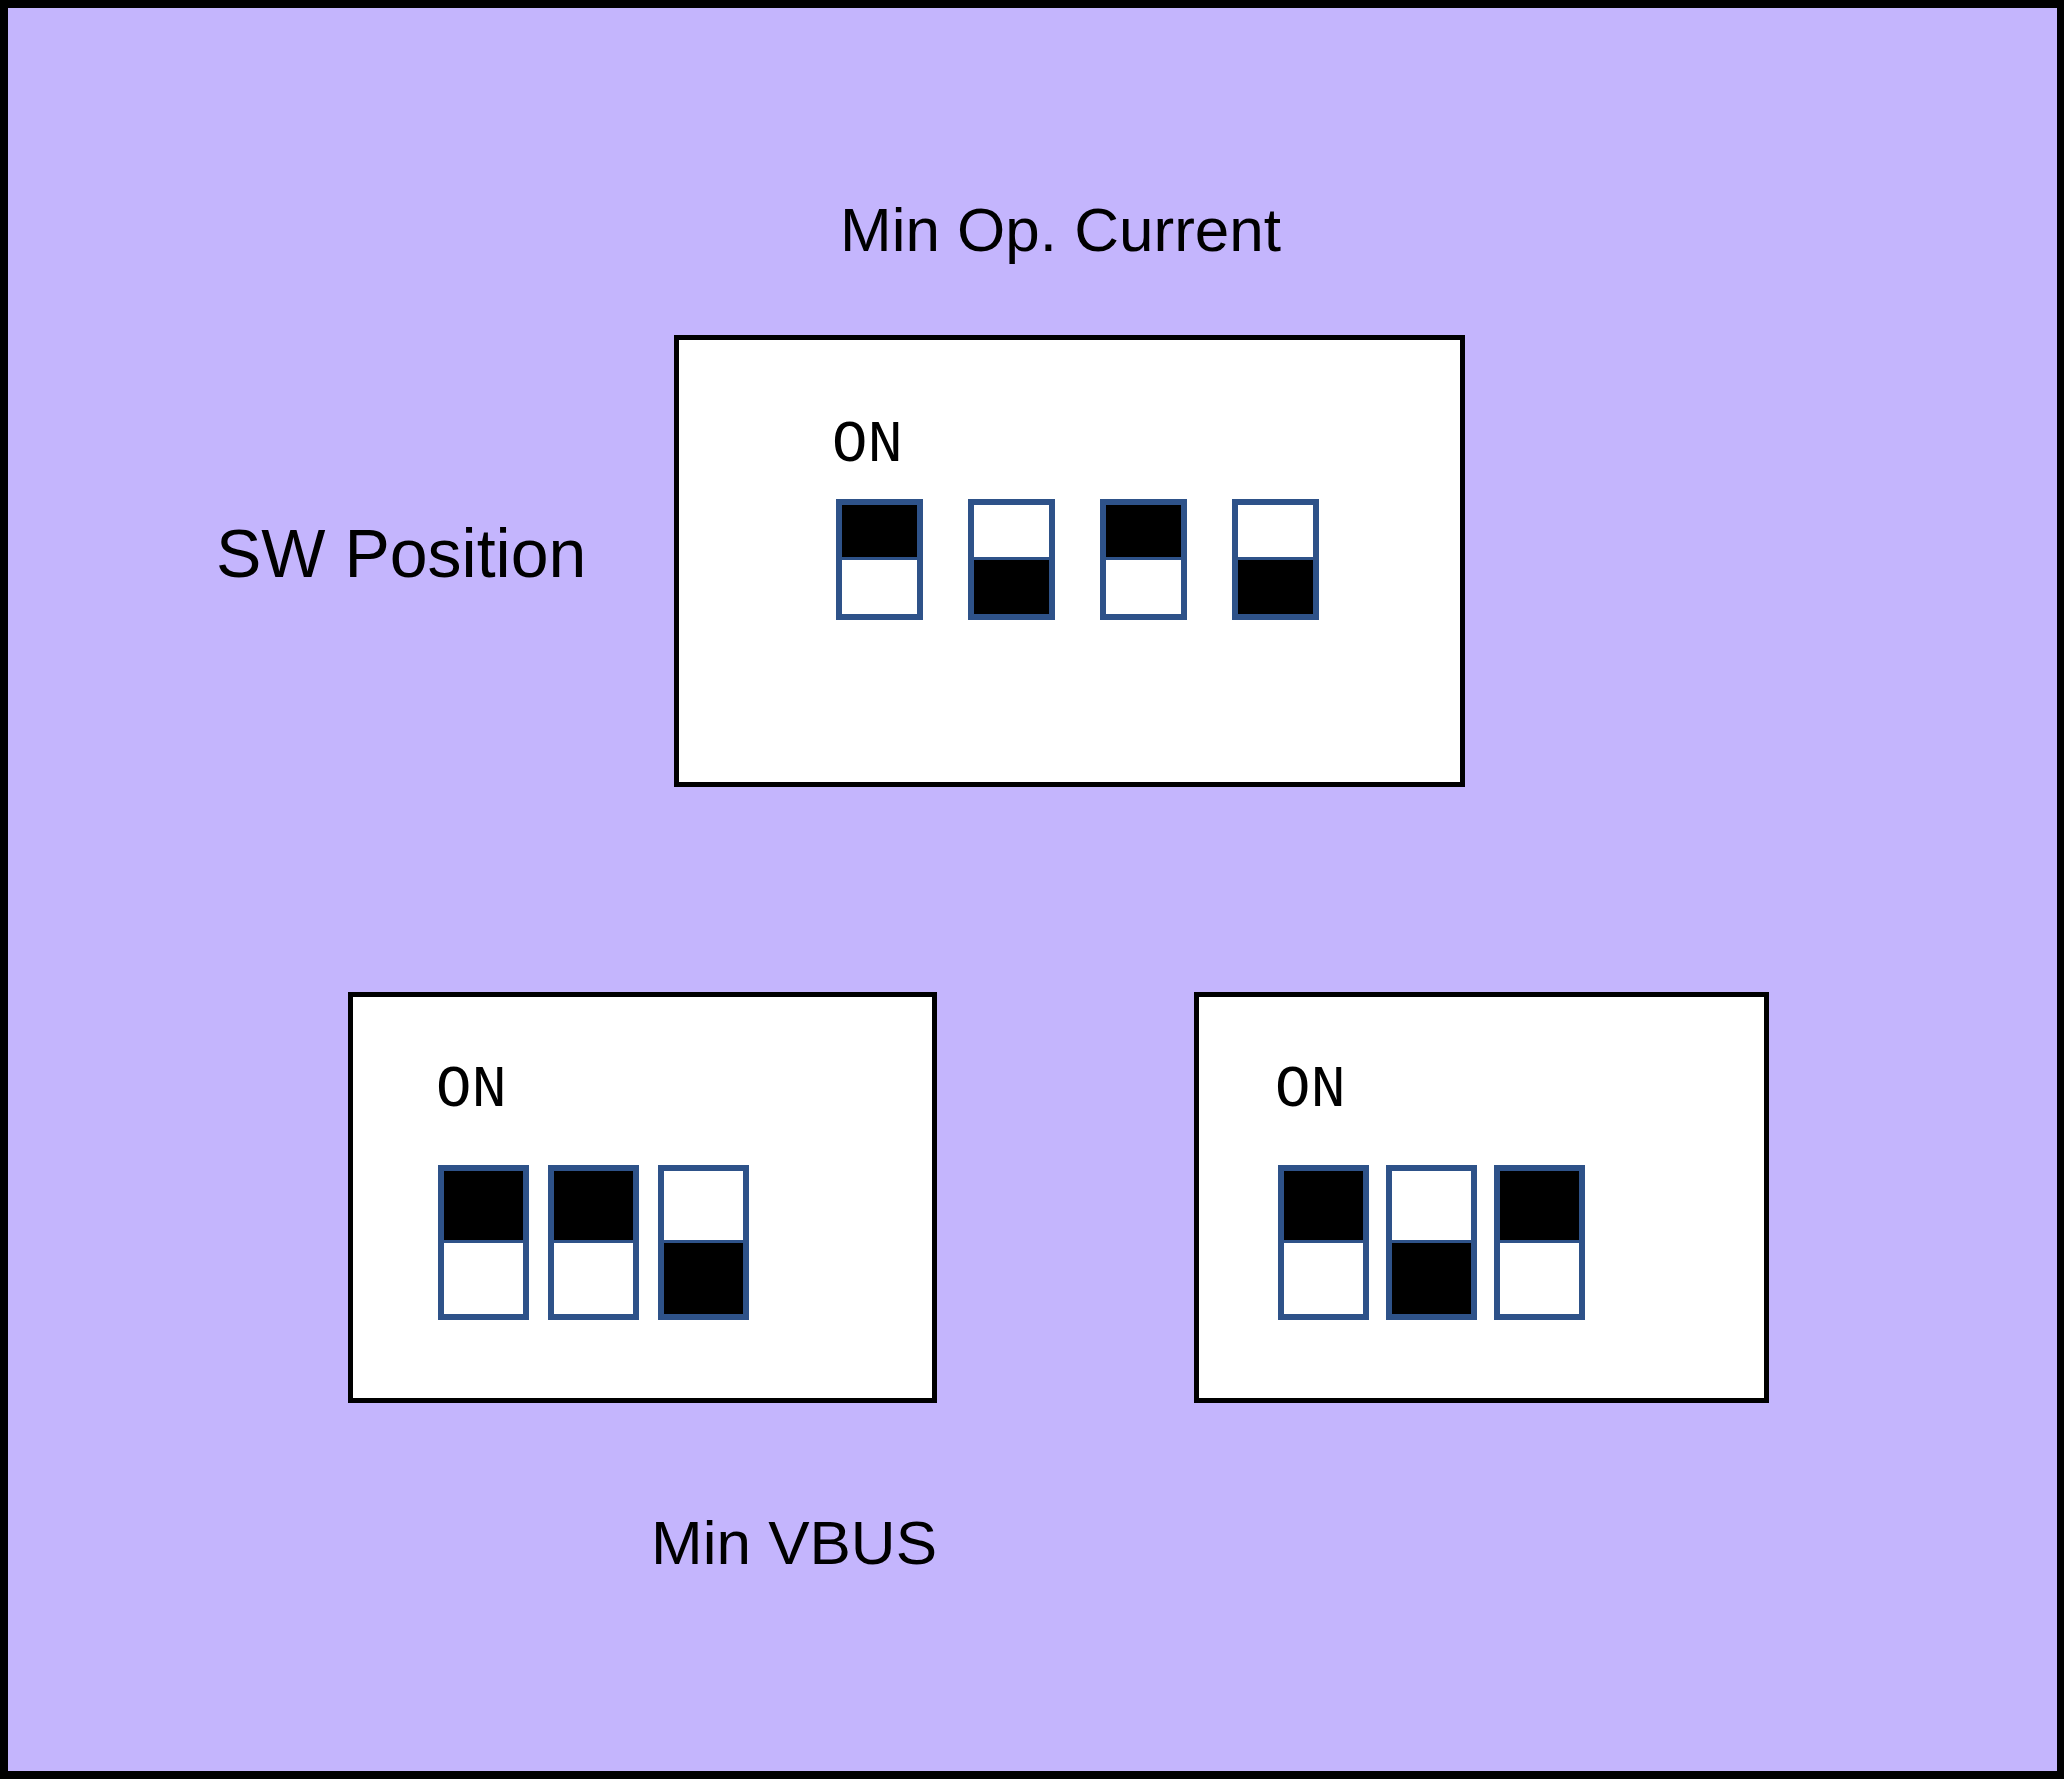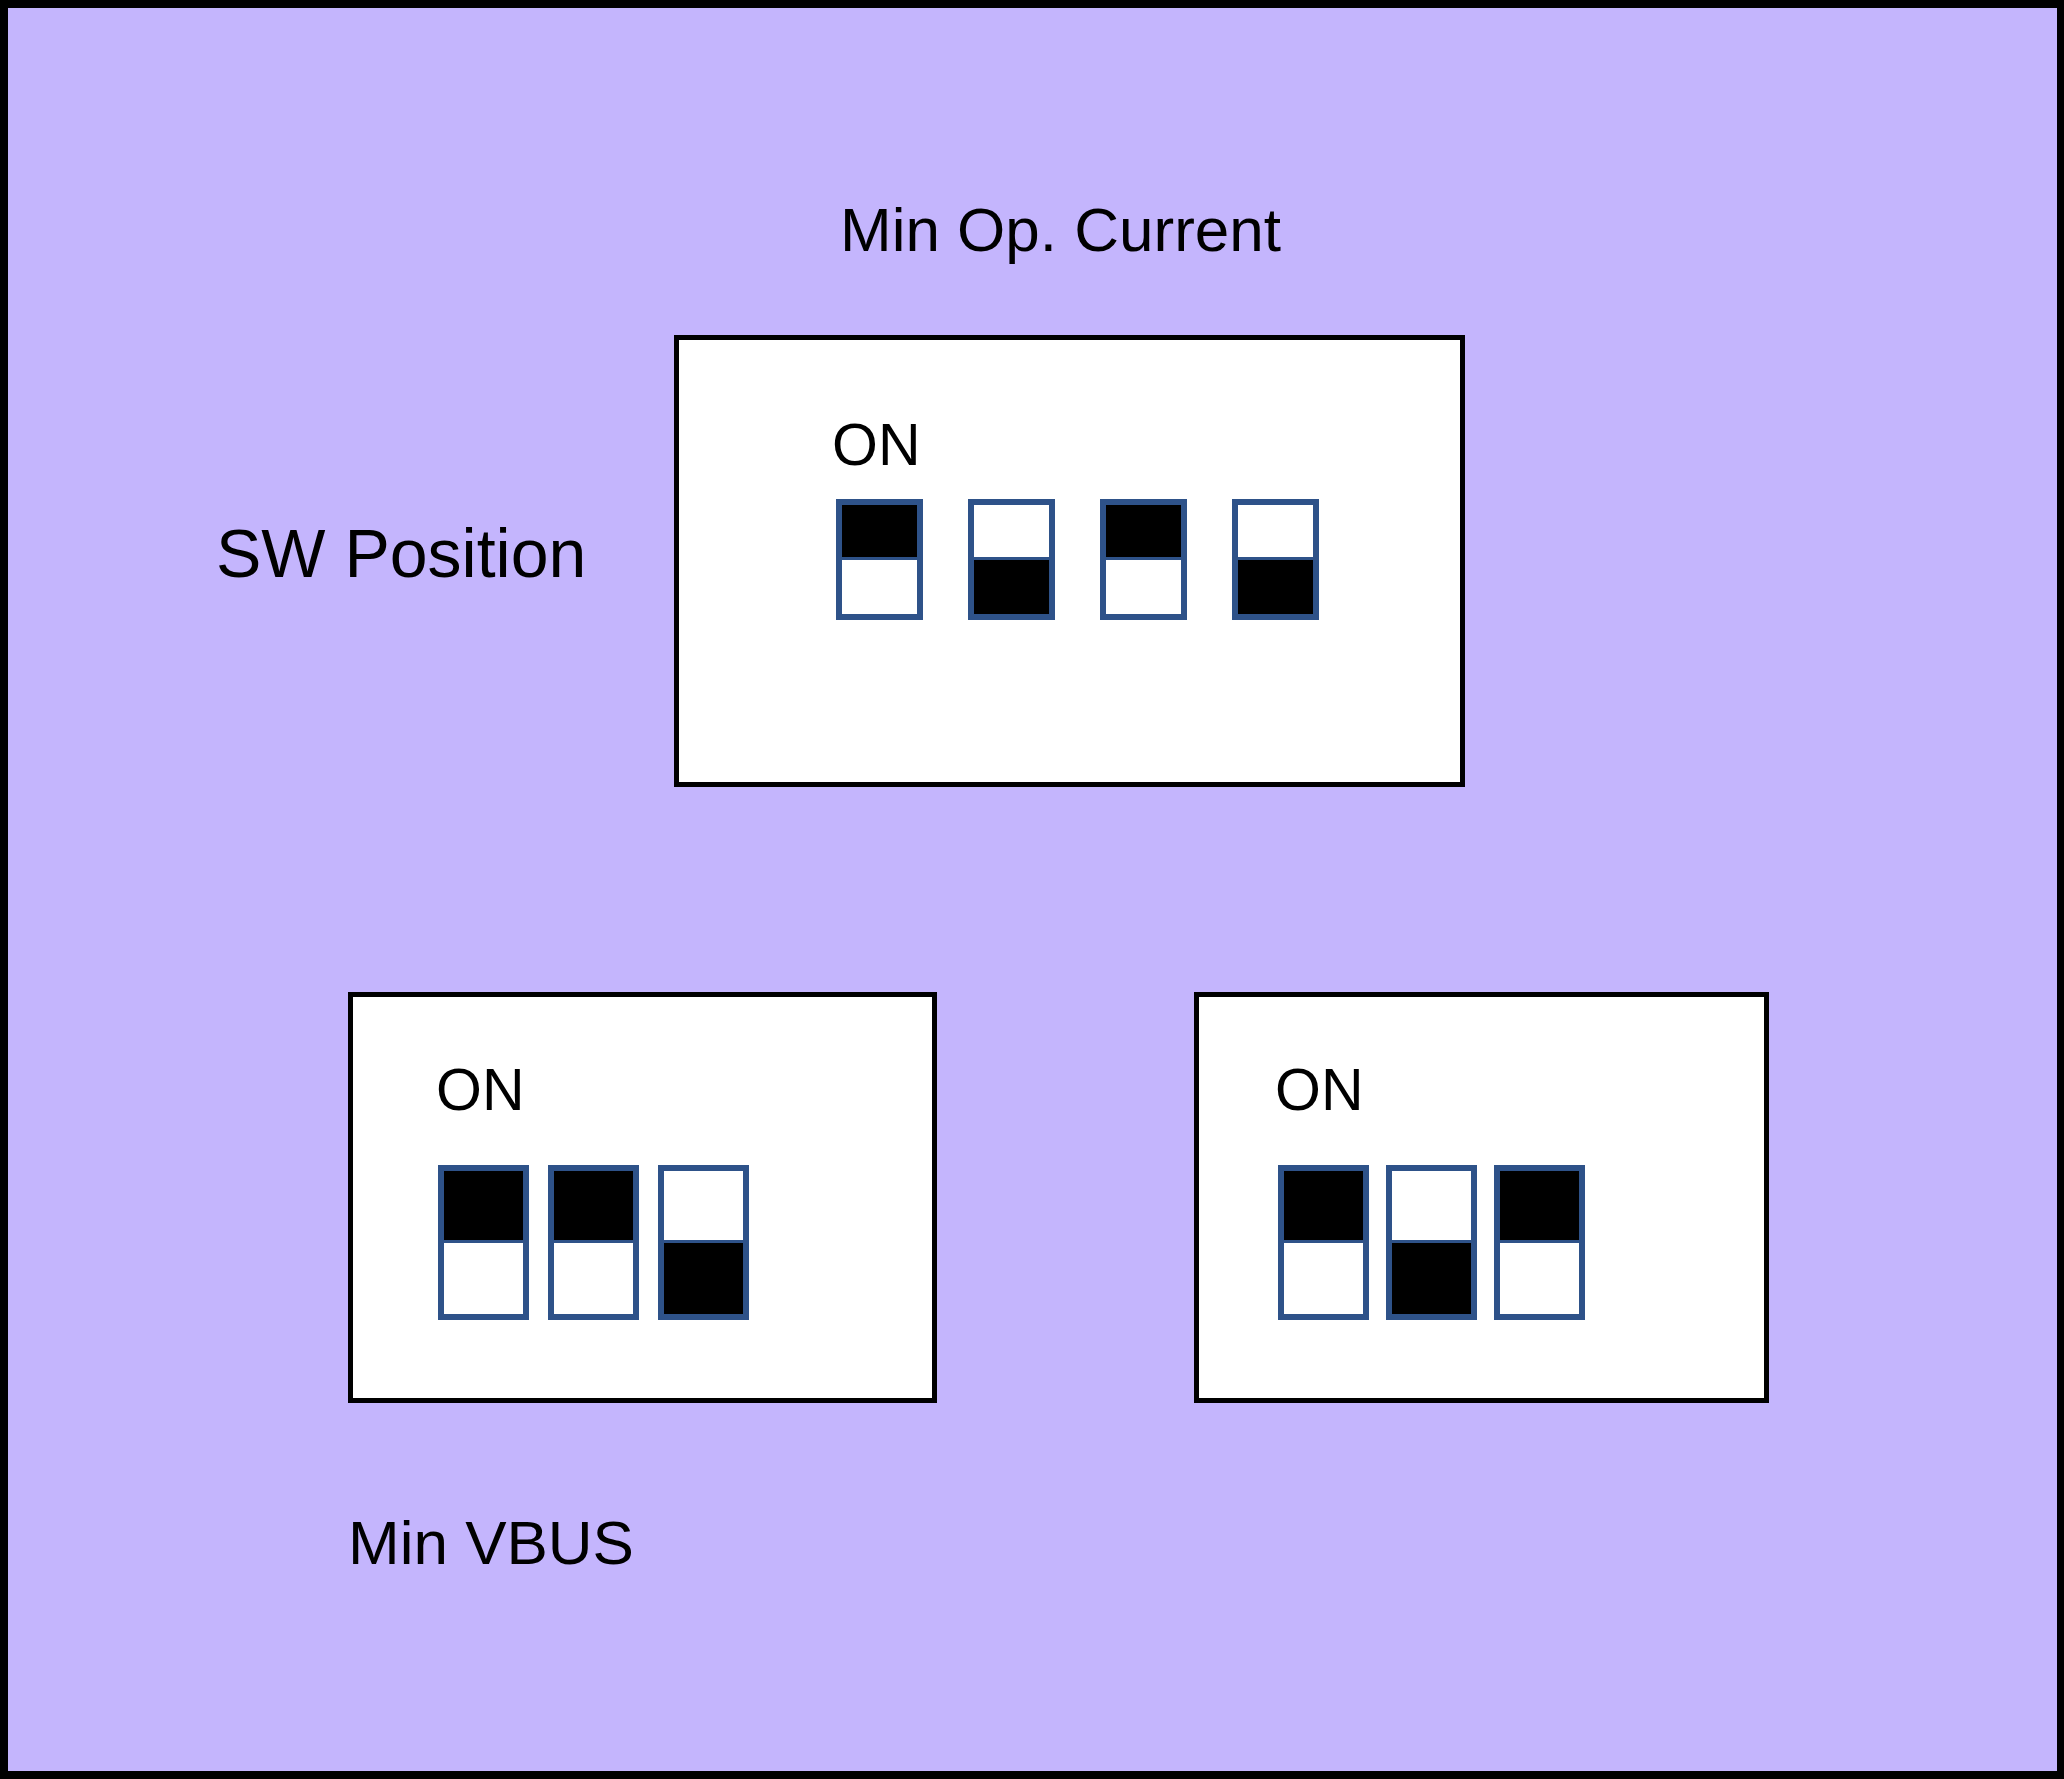--- a/index.html
+++ b/index.html
@@ -55,21 +55,21 @@
   #label-sw-position {
     left: 216px;
     top: 519px;
     font-size: 68px;
   }
 
   #label-min-vbus {
     left: 348px;
     top: 1512px;
     width: 589px;
-    text-align: left;
+    text-align: right;
     font-size: 62px;
   }
 
   #label-max-vbus {
     left: 1194px;
     top: 1512px;
     width: 575px;
     text-align: center;
     font-size: 62px;
   }
@@ -101,21 +101,21 @@
     top: 992px;
     width: 575px;
     height: 411px;
   }
 
   
   .on-label {
     position: absolute;
     font-size: 59px;
     color: #000000;
-    font-family: Liberation Sans, sans-serif;
+    font-family: Liberation Mono, monospace;
     line-height: 1;
     white-space: nowrap;
   }
 
   #box-min-op-current .on-label { left: 153px; top: 76px; }
   #box-min-vbus .on-label       { left: 83px;  top: 64px; }
   #box-max-vbus .on-label       { left: 76px;  top: 64px; }
 
   
   .switch-row {

